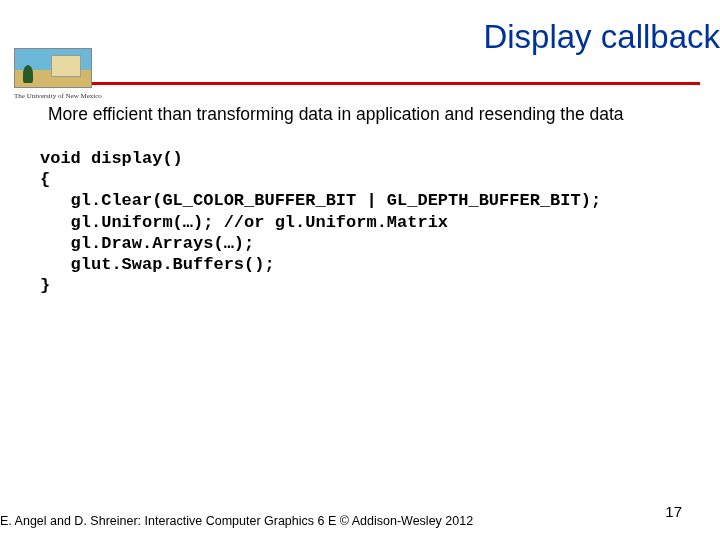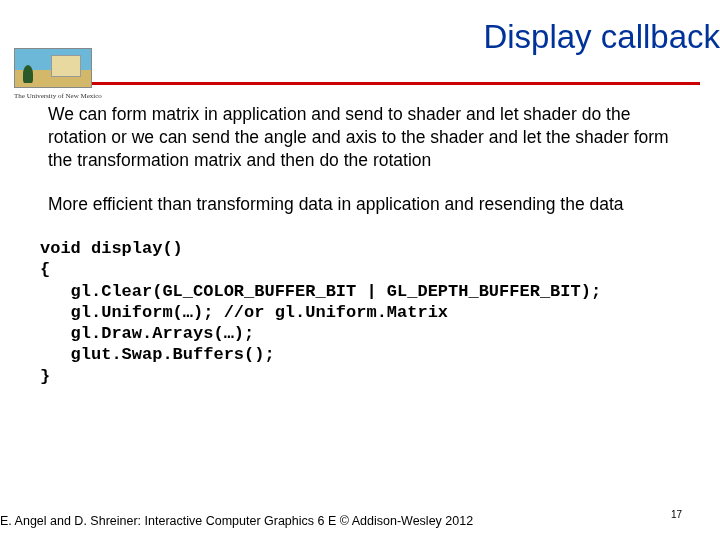--- a/index.html
+++ b/index.html
@@ -86,41 +86,40 @@
       left: 0;
       width: 100%;
       text-align: left;
       font-size: 12.5px;
       color: #000;
     }
     .slide-num {
       position: absolute;
       bottom: 20px;
       right: 38px;
-      font-size: 10px;
+      font-size: 15px;
       color: #000;
     }
   </style>
 </head>
 <body>
 
 <div class="logo-area">
   <div class="logo-img">
     <div class="logo-building"></div>
     <div class="logo-tree"></div>
   </div>
   <div class="logo-text">The University of New Mexico</div>
 </div>
 
 <div class="title">Display callback</div>
 
 <div class="red-line"></div>
 
 <div class="content">
-  <div class="para">We can form matrix in application and send to shader and let shader do the rotation or we can send the angle and axis to the shader and let the shader form the transformation matrix and then do the rotation</div>
   <div class="para">More efficient than transforming data in application and resending the data</div>
 </div>
 
 <div class="code-block"><span>void display()</span>
 <span>{</span>
 <span>   gl.Clear(GL_COLOR_BUFFER_BIT | GL_DEPTH_BUFFER_BIT);</span>
 <span>   gl.Uniform(…); //or gl.Uniform.Matrix</span>
 <span>   gl.Draw.Arrays(…);</span>
 <span>   glut.Swap.Buffers();</span>
 <span>}</span></div>

